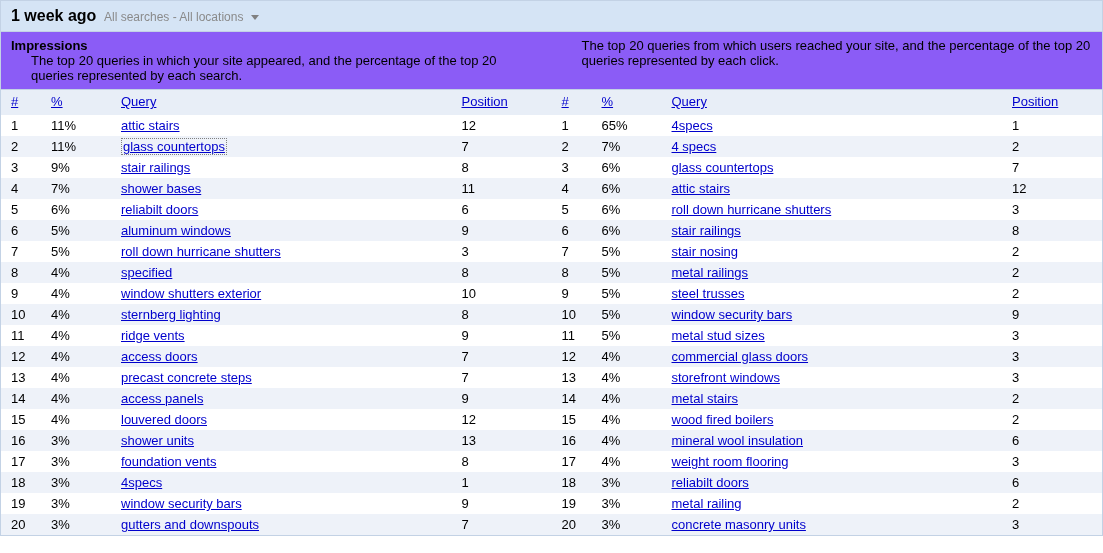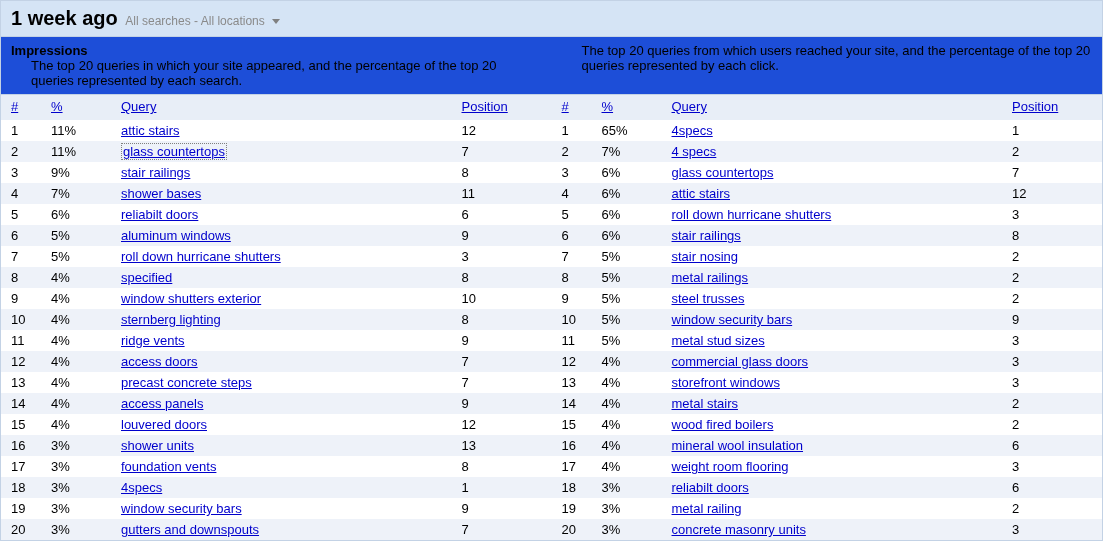--- a/index.html
+++ b/index.html
@@ -10,21 +10,21 @@
     color: #000;
     background: #fff;
     width: 1103px;
   }
   .header-bar {
     background: #d5e4f5;
     padding: 6px 10px;
     border: 1px solid #c3d2e5;
   }
   .header-title {
-    font-size: 20px;
+    font-size: 16px;
     font-weight: bold;
     color: #000;
   }
   .header-sub {
     font-size: 12px;
     color: #8a8a8a;
     margin-left: 4px;
   }
   .dropdown-arrow {
     display: inline-block;
@@ -34,21 +34,21 @@
     border-top: 5px solid #808080;
     vertical-align: middle;
     margin-left: 4px;
   }
   .content {
     border: 1px solid #c3d2e5;
     border-top: none;
   }
   .descs {
     display: flex;
-    background: #1d4ed8;
+    background: #8b5cf6;
     border-bottom: 1px solid #c3d2e5;
   }
   .desc-col {
     flex: 1;
     padding: 6px 10px 6px 10px;
   }
   .desc-title {
     font-weight: bold;
     font-size: 13px;
   }

